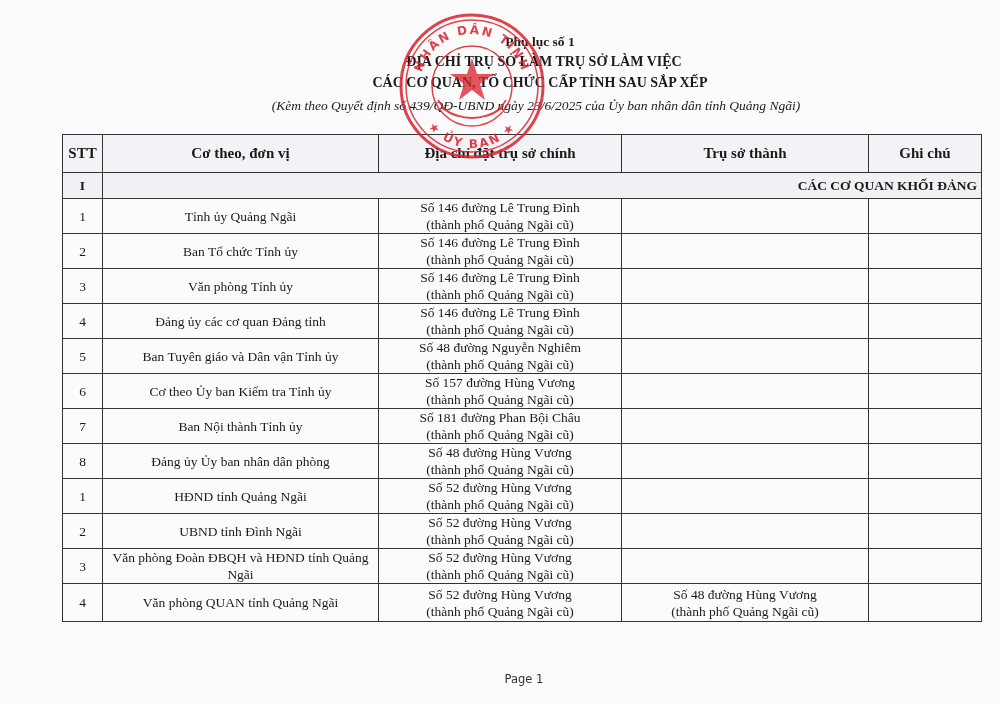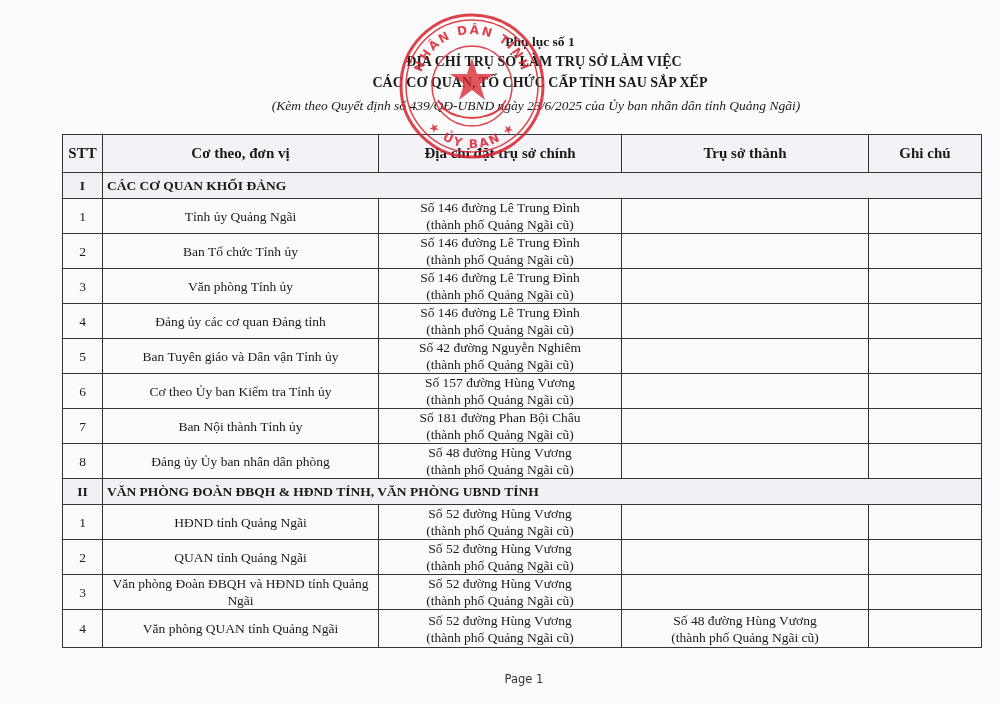--- a/index.html
+++ b/index.html
@@ -21,21 +21,21 @@
   table.main {
     position:absolute; left:62px; top:134px; width:919px;
     border-collapse:collapse; table-layout:fixed; font-size:13.5px;
   }
   table.main td, table.main th {
     border:1.5px solid #333; padding:0 4px; text-align:center; vertical-align:middle;
     line-height:17px;
   }
   table.main th { height:37px; font-weight:bold; font-size:15px; background:#f3f3f7; }
   tr.section td { height:25px; font-weight:bold; background:#f1f1f5; }
-  tr.section td.sec-title { text-align:left; }
+  tr.section td.sec-title { text-align:right; }
   tr.row td { height:34px; }
   tr.last td { height:37px; }
   .addr { display:block; }
 
   .footer { position:absolute; top:672px; left:0; width:1000px; text-align:center;
     font-family:"DejaVu Sans", sans-serif; font-size:11.5px; color:#333; left:24px; }
 </style>
 </head>
 <body>
 
@@ -115,21 +115,21 @@
         <td>
           <span class="addr"></span>
           <span class="addr"></span>
         </td>
         <td></td>
       </tr>
       <tr class="row">
         <td>5</td>
         <td>Ban Tuyên giáo và Dân vận Tỉnh ủy</td>
         <td>
-          <span class="addr">Số 42 đường Nguyễn Nghiêm</span>
+          <span class="addr">Số 48 đường Nguyễn Nghiêm</span>
           <span class="addr">(thành phố Quảng Ngãi cũ)</span>
         </td>
         <td>
           <span class="addr"></span>
           <span class="addr"></span>
         </td>
         <td></td>
       </tr>
       <tr class="row">
         <td>6</td>
@@ -163,40 +163,36 @@
         <td>
           <span class="addr">Số 48 đường Hùng Vương</span>
           <span class="addr">(thành phố Quảng Ngãi cũ)</span>
         </td>
         <td>
           <span class="addr"></span>
           <span class="addr"></span>
         </td>
         <td></td>
       </tr>
-      <tr class="section">
-        <td>II</td>
-        <td class="sec-title" colspan="4">VĂN PHÒNG ĐOÀN ĐBQH &amp; HĐND TỈNH, VĂN PHÒNG UBND TỈNH</td>
-      </tr>
       <tr class="row">
         <td>1</td>
         <td>HĐND tỉnh Quảng Ngãi</td>
         <td>
           <span class="addr">Số 52 đường Hùng Vương</span>
           <span class="addr">(thành phố Quảng Ngãi cũ)</span>
         </td>
         <td>
           <span class="addr"></span>
           <span class="addr"></span>
         </td>
         <td></td>
       </tr>
       <tr class="row">
         <td>2</td>
-        <td>QUAN tỉnh Quảng Ngãi</td>
+        <td>UBND tỉnh Đình Ngãi</td>
         <td>
           <span class="addr">Số 52 đường Hùng Vương</span>
           <span class="addr">(thành phố Quảng Ngãi cũ)</span>
         </td>
         <td>
           <span class="addr"></span>
           <span class="addr"></span>
         </td>
         <td></td>
       </tr>

